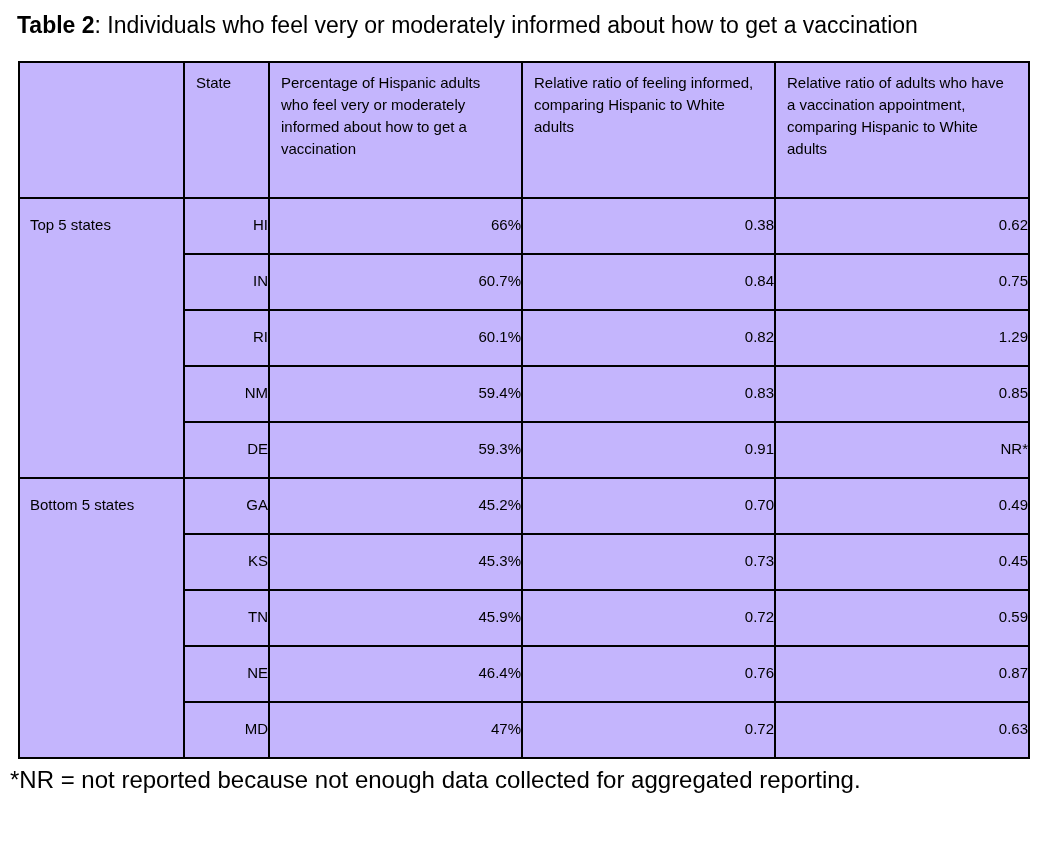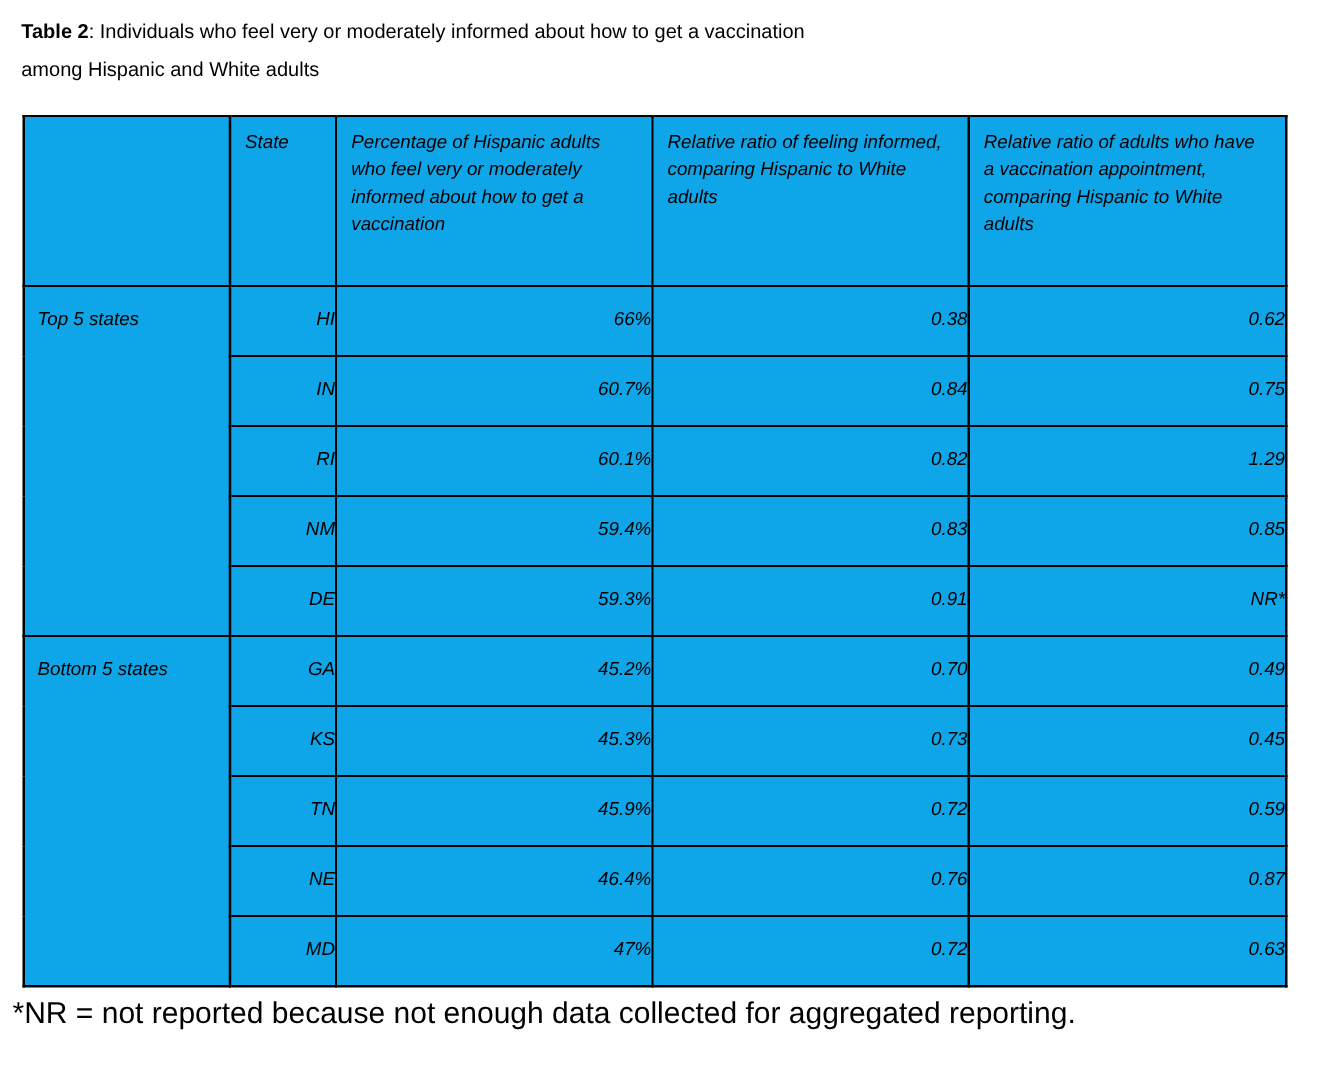--- a/index.html
+++ b/index.html
@@ -8,39 +8,38 @@
     position: relative;
     width: 1063px;
     height: 864px;
     background: #ffffff;
     font-family: "Liberation Sans", sans-serif;
     color: #000000;
     overflow: hidden;
   }
   .title {
     margin: 10px 0 0 17px;
-    font-size: 16px;
+    font-size: 23px;
     line-height: 31px;
     color: #000000;
   }
   .title .bold { font-weight: 700; }
   table.data-table {
     margin: 20px 0 0 18px;
     border-collapse: collapse;
     table-layout: fixed;
     width: 1010px;
   }
   table.data-table td {
     border: 2px solid #000000;
     font-size: 15px;
     line-height: 22px;
     vertical-align: top;
-    background: #0ea5e9;
+    background: #c4b5fd;
     overflow: hidden;
-    font-style: italic;
   }
   tr.header-row { height: 136px; }
   tr.header-row td {
     text-align: left;
     padding: 9px 12px 9px 11px;
   }
   tr.body-row { height: 56px; }
   td.group-cell {
     text-align: left;
     padding: 15px 8px 0 10px;
@@ -56,21 +55,20 @@
     color: #000000;
   }
 </style>
 </head>
 <body>
 
 <div class="page">
 
   <div class="title">
     <span class="bold">Table 2</span><span>: Individuals who feel very or moderately informed about how to get a vaccination</span><br>
-    <span>among Hispanic and White adults</span>
   </div>
 
   <table class="data-table">
     <colgroup>
       <col style="width:165px">
       <col style="width:85px">
       <col style="width:253px">
       <col style="width:253px">
       <col style="width:254px">
     </colgroup>

